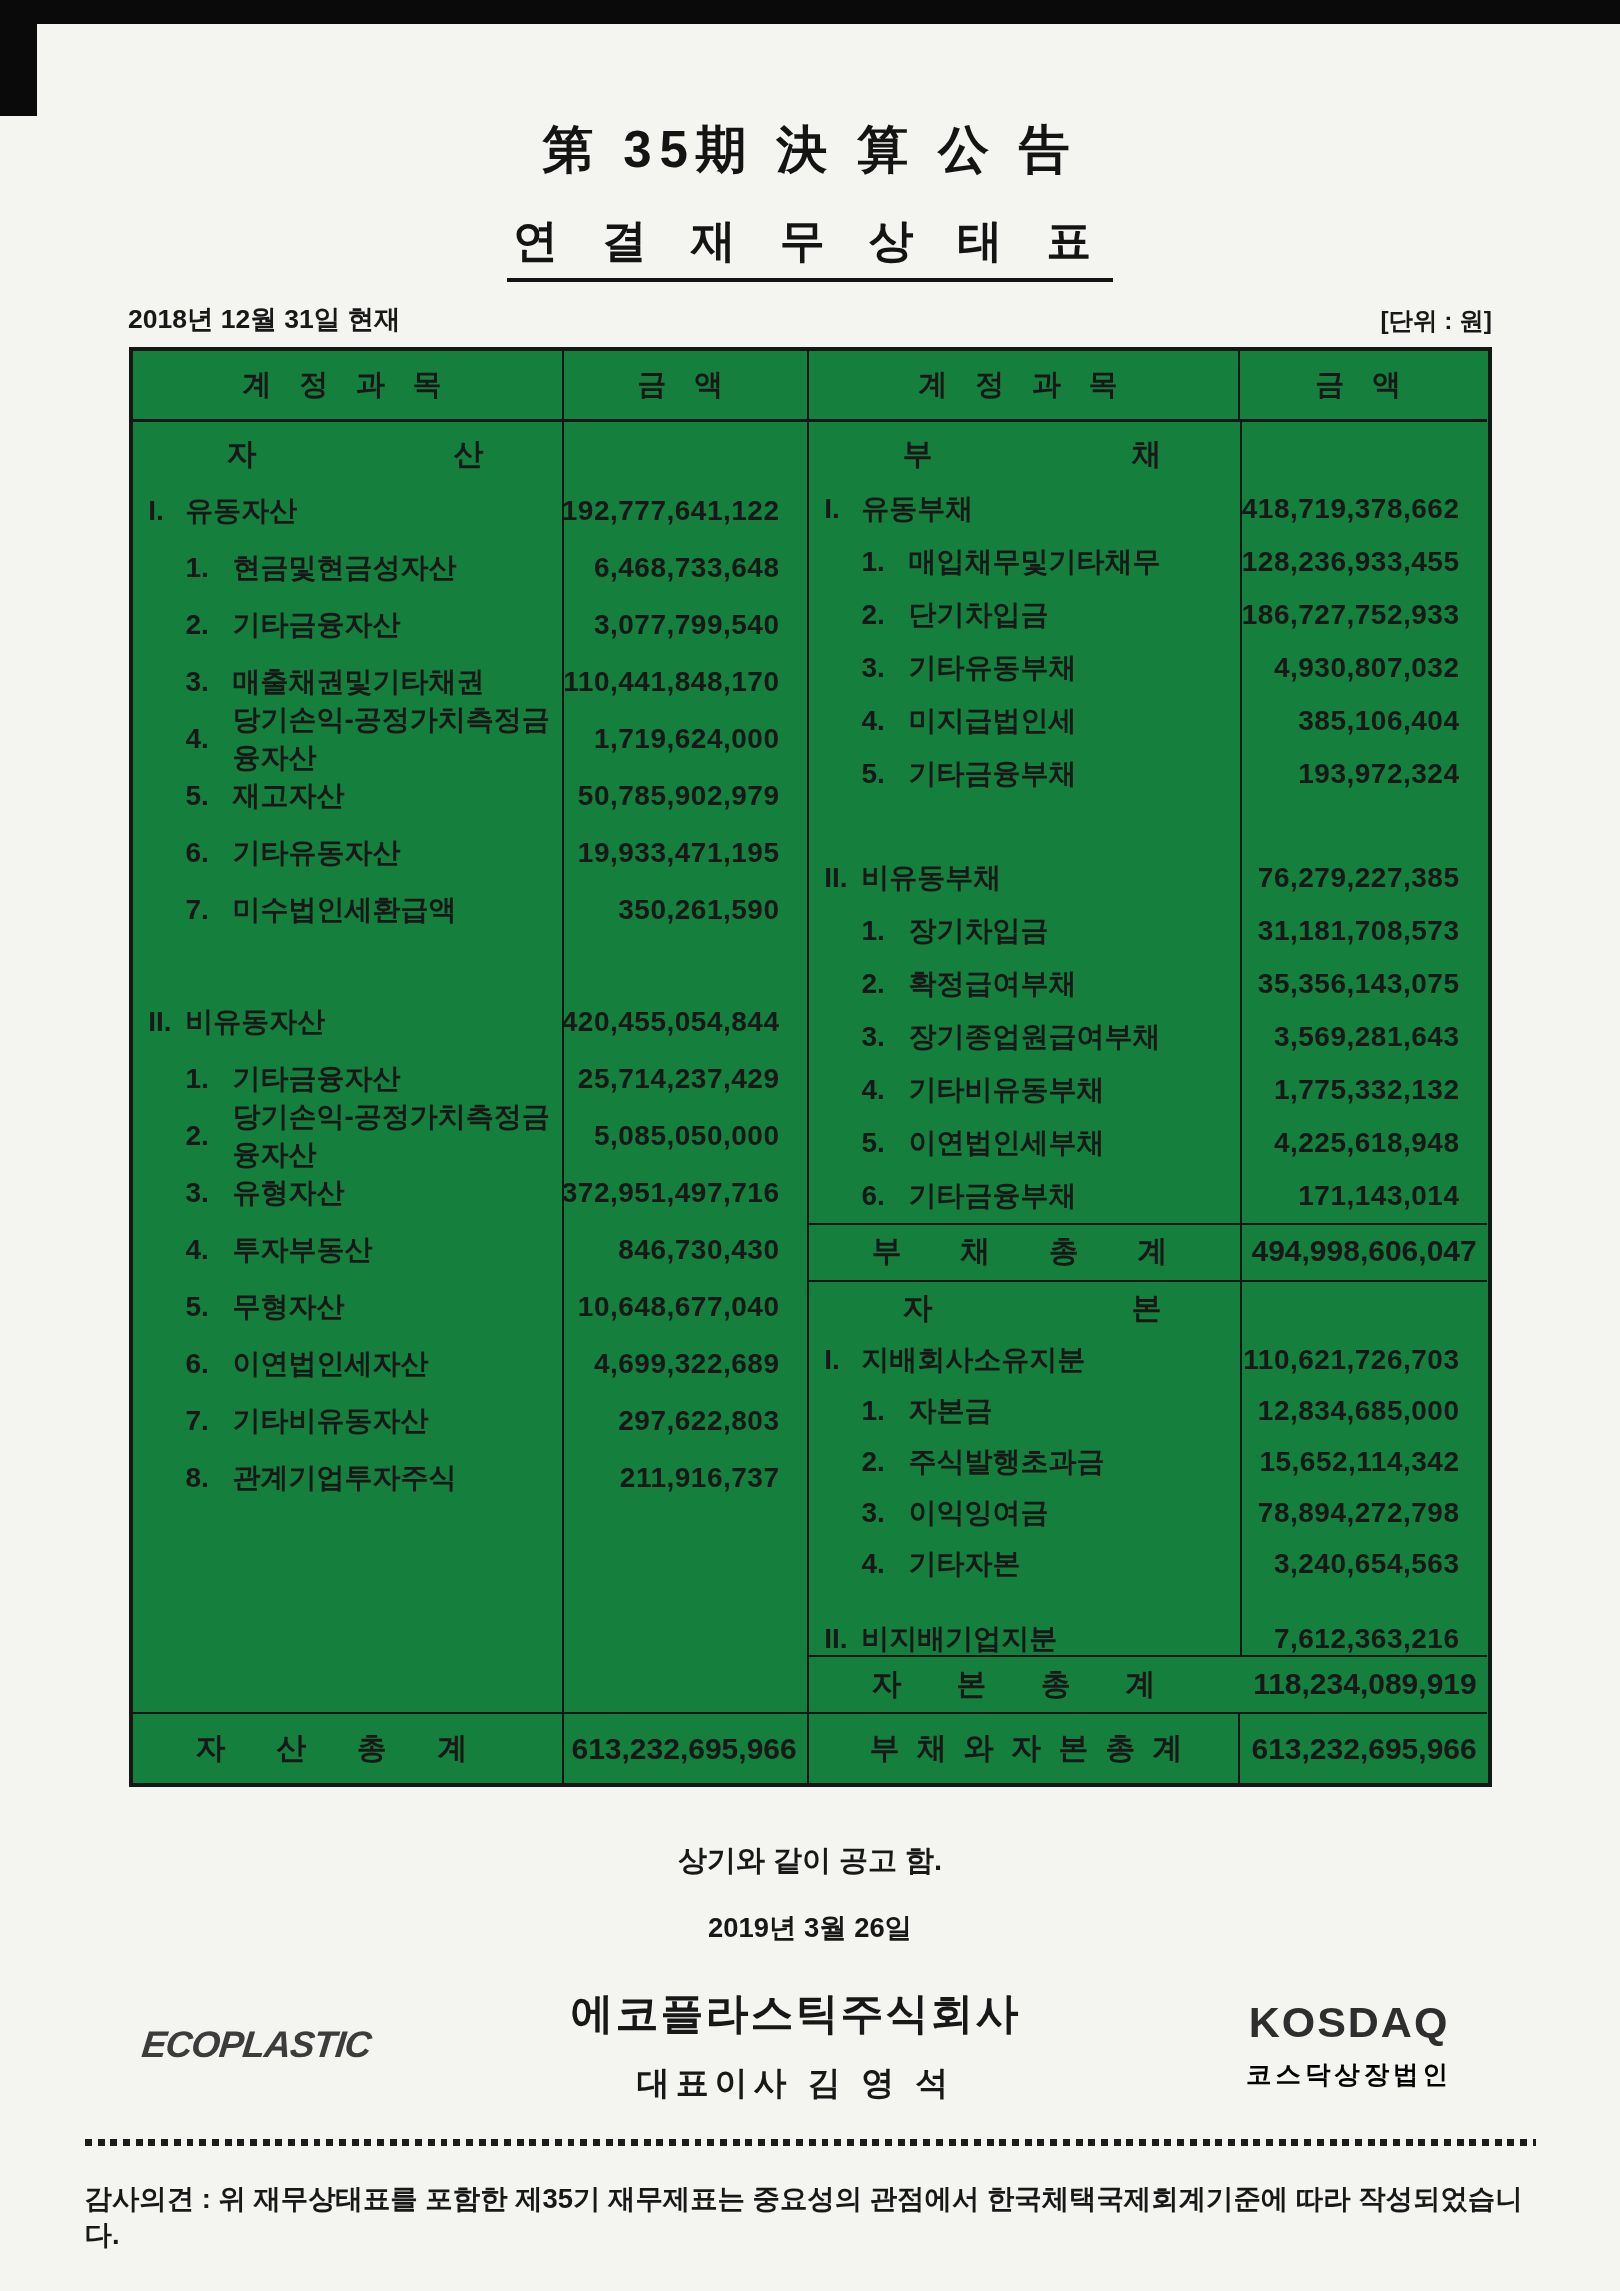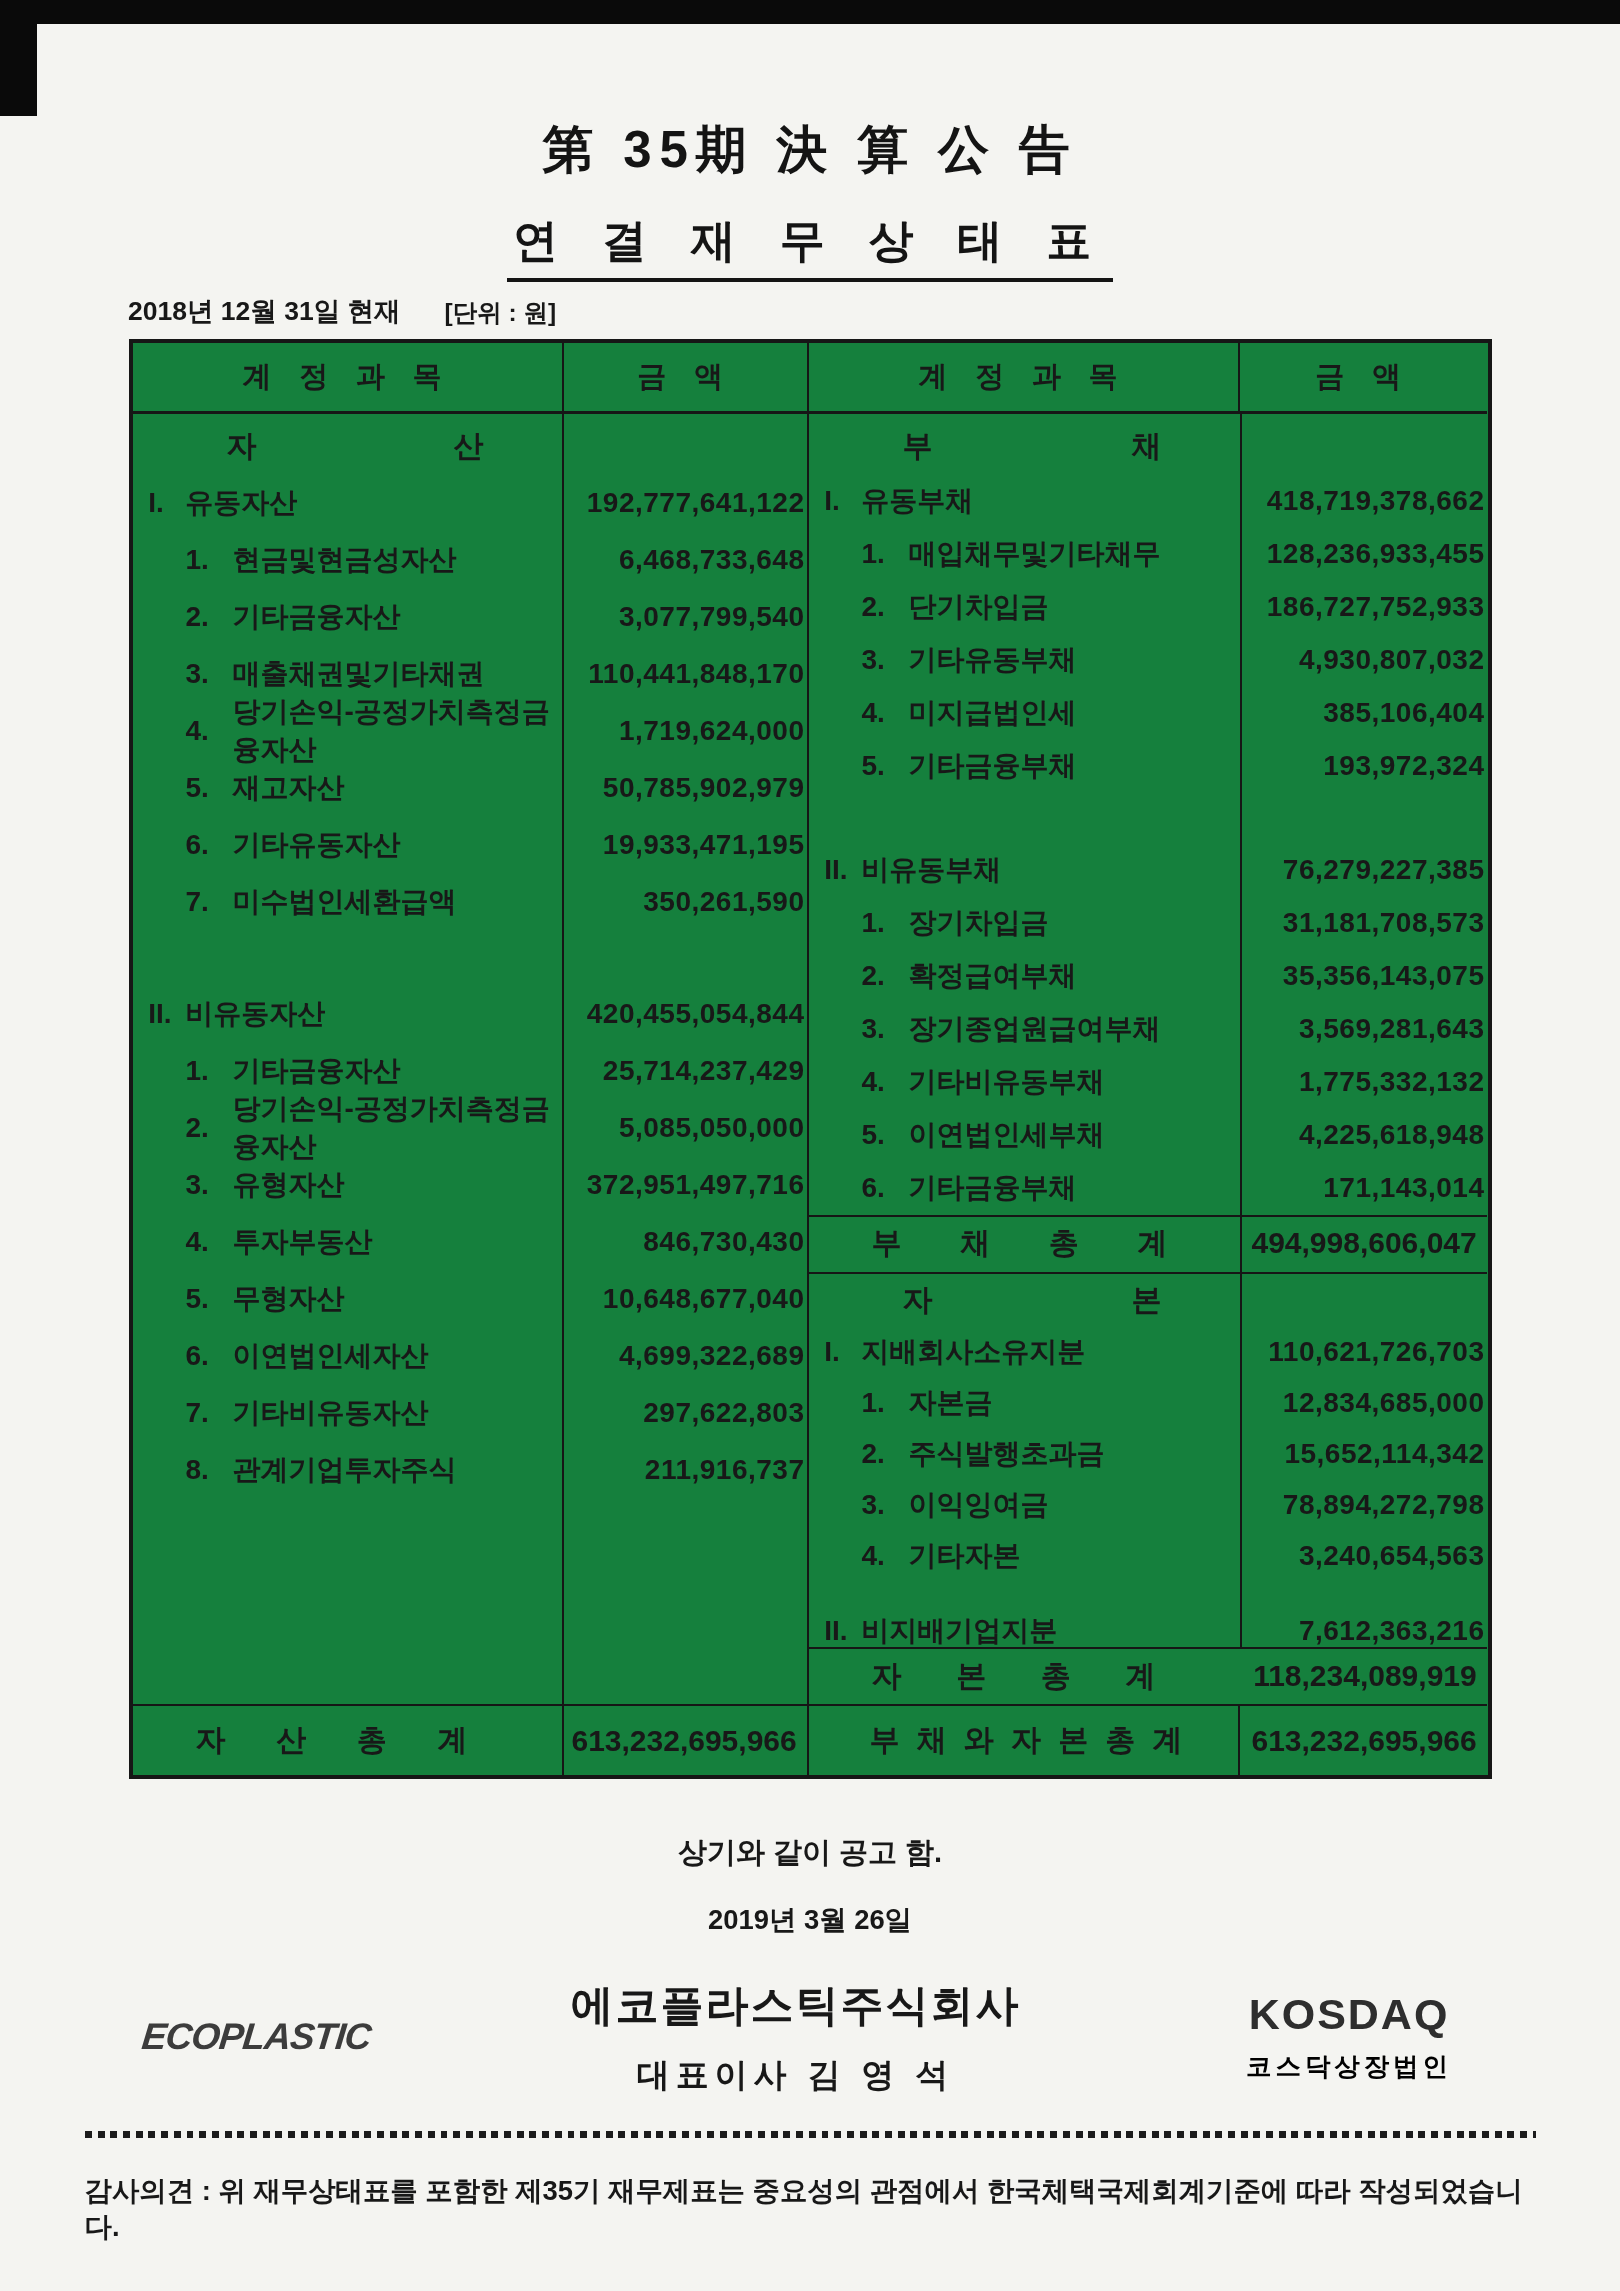--- a/index.html
+++ b/index.html
@@ -10,21 +10,21 @@
     -webkit-font-smoothing:antialiased;
   }
   .scan-topbar{position:absolute;top:0;left:0;width:1620px;height:23.5px;background:#0a0a0a;}
   .scan-corner{position:absolute;top:0;left:0;width:37px;height:116px;background:#0a0a0a;}
 
   .title1{margin:116px 0 0 0;text-align:center;font-size:51px;font-weight:bold;letter-spacing:7.8px;color:#141414;}
   .title2-wrap{text-align:center;margin-top:25.5px;}
   .title2{display:inline-block;font-size:45px;font-weight:bold;letter-spacing:15.7px;
     border-bottom:4.9px solid #141414;padding:0 5.9px 7.8px 5.9px;color:#141414;}
 
-  .meta{width:1364px;margin:11px auto 0;display:flex;align-items:flex-end;gap:44px;}
+  .meta{width:1364px;margin:19px auto 0;display:flex;justify-content:space-between;align-items:flex-end;gap:44px;}
   .meta .asof{font-size:26.5px;font-weight:bold;}
   .meta .unit{font-size:24.5px;font-weight:bold;}
 
   .tbl{
     width:1355px;margin:9.8px auto 0;display:grid;
     grid-template-columns:429px 245px 431px 249px;
     grid-template-rows:71px 1233px 57px 71px;
     border:4.9px solid #161616;background:#15803d;
   }
   .h{display:flex;align-items:center;justify-content:center;
@@ -45,21 +45,21 @@
 
   .line{display:flex;align-items:center;font-weight:bold;font-size:28px;}
   .body-left .line{height:57px;}
   .liab .line{height:53px;}
   .eq .line{height:51px;}
   .line .cell-l{width:429px;box-sizing:border-box;display:flex;align-items:center;padding-left:15.7px;}
   .body-right .line .cell-l{width:431px;}
   .line .no{min-width:37px;}
   .line.item .cell-l{padding-left:53px;}
   .line.item .no{min-width:47px;}
-  .line .cell-r{flex:1;text-align:right;padding-right:2px;letter-spacing:0.5px;}
+  .line .cell-r{flex:1;text-align:right;padding-right:27px;letter-spacing:0.5px;}
   .line.blank{visibility:hidden;}
   .body-left .line.blank{height:55px;}
   .liab .line.blank{height:51px;}
   .eq .line.blank{height:23.5px;}
 
   .totrow{display:flex;align-items:stretch;height:55px;flex:none;
     border-top:2.9px solid #161616;border-bottom:2.9px solid #161616;
     font-size:30px;font-weight:bold;}
   .totrow .cell-l{width:503px;box-sizing:border-box;padding:0 84px 0 63px;
     text-align:justify;text-align-last:justify;line-height:51px;}

